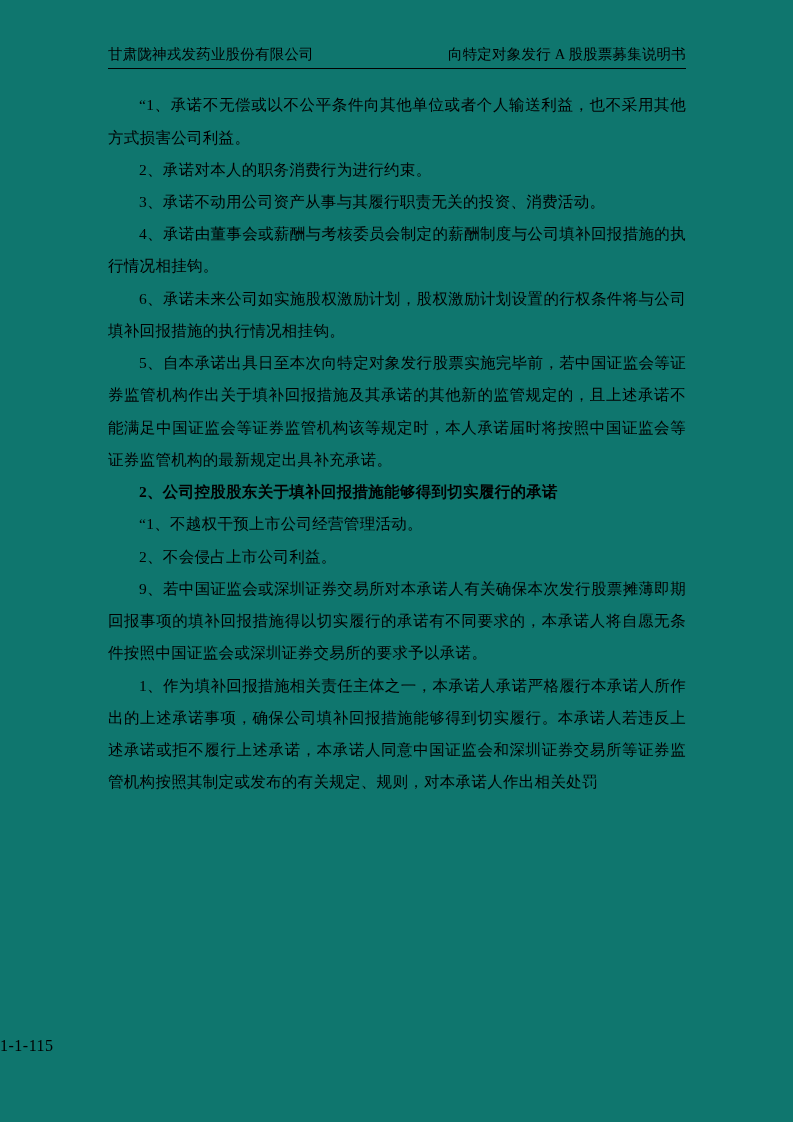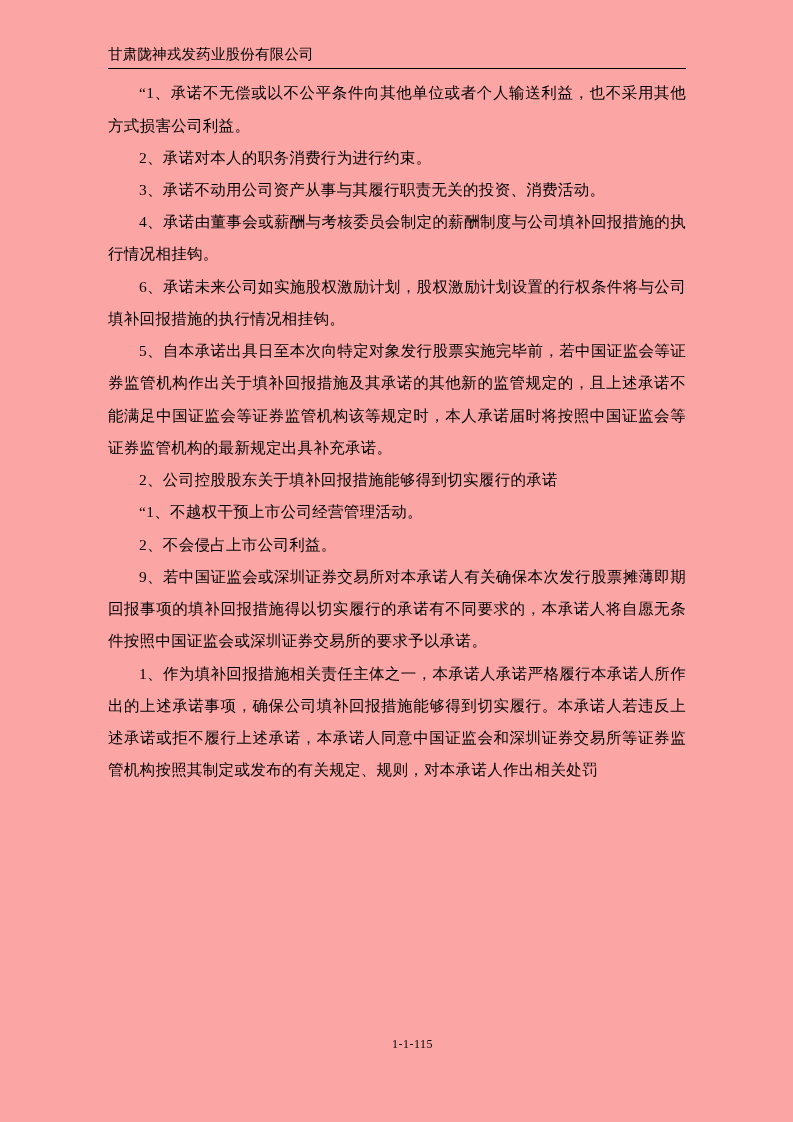--- a/index.html
+++ b/index.html
@@ -4,21 +4,21 @@
 <style>
   html, body {
     margin: 0;
     padding: 0;
     background: #b5b5b5;
   }
   .page {
     position: relative;
     width: 793px;
     height: 1122px;
-    background: #fca5a5;
+    background: #0f766e;
     margin: 0 auto;
     box-sizing: border-box;
     font-family: "Liberation Serif", "DejaVu Serif", serif;
     color: #000000;
     overflow: hidden;
   }
   .content {
     position: absolute;
     left: 108px;
     top: 44px;
@@ -31,60 +31,60 @@
     font-size: 14.5px;
     line-height: 1.4;
     padding-bottom: 4px;
     border-bottom: 1px solid #000;
     letter-spacing: 0.2px;
   }
   .header-left { white-space: nowrap; }
   .header-right { white-space: nowrap; }
 
   .body-text {
-    margin-top: 8px;
+    margin-top: 20px;
   }
   p.para {
     margin: 0 0 0 0;
     font-size: 15.5px;
     line-height: 2.08;
     text-align: justify;
     text-justify: inter-ideograph;
     text-indent: 2em;
     letter-spacing: 0.3px;
   }
   h3.subhead {
     margin: 0;
     font-size: 15.5px;
     line-height: 2.08;
-    font-weight: normal;
+    font-weight: bold;
     text-indent: 2em;
     letter-spacing: 0.3px;
   }
   .footer {
     position: absolute;
     left: 0;
     right: 0;
     top: 1037px;
-    text-align: center;
-    font-size: 12px;
+    text-align: left;
+    font-size: 16px;
     font-family: "Liberation Serif", "DejaVu Serif", serif;
     letter-spacing: 0.5px;
-    padding-left: 32px;
   }
 </style>
 </head>
 <body>
 
 <div class="page">
 
   <div class="content">
 
     <div class="header">
       <span class="header-left">甘肃陇神戎发药业股份有限公司</span>
+      <span class="header-right">向特定对象发行 A 股股票募集说明书</span>
     </div>
 
     <div class="body-text">
       <p class="para">“1、承诺不无偿或以不公平条件向其他单位或者个人输送利益，也不采用其他方式损害公司利益。</p>
       <p class="para">2、承诺对本人的职务消费行为进行约束。</p>
       <p class="para">3、承诺不动用公司资产从事与其履行职责无关的投资、消费活动。</p>
       <p class="para">4、承诺由董事会或薪酬与考核委员会制定的薪酬制度与公司填补回报措施的执行情况相挂钩。</p>
       <p class="para">6、承诺未来公司如实施股权激励计划，股权激励计划设置的行权条件将与公司填补回报措施的执行情况相挂钩。</p>
       <p class="para">5、自本承诺出具日至本次向特定对象发行股票实施完毕前，若中国证监会等证券监管机构作出关于填补回报措施及其承诺的其他新的监管规定的，且上述承诺不能满足中国证监会等证券监管机构该等规定时，本人承诺届时将按照中国证监会等证券监管机构的最新规定出具补充承诺。</p>
 

